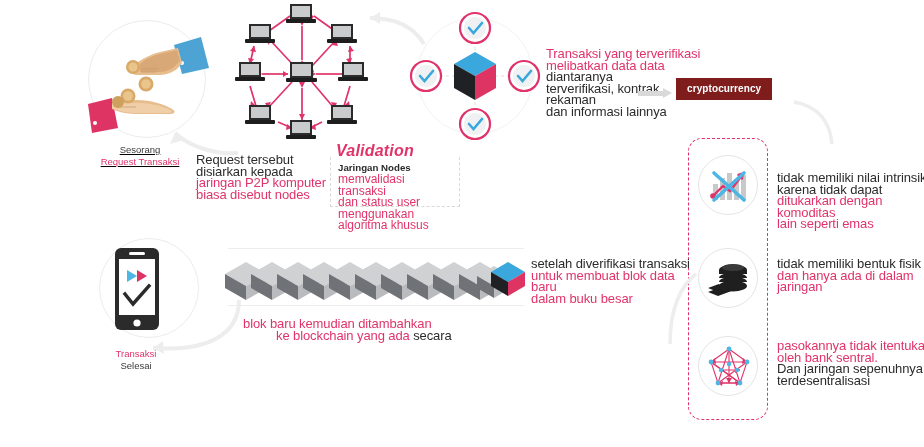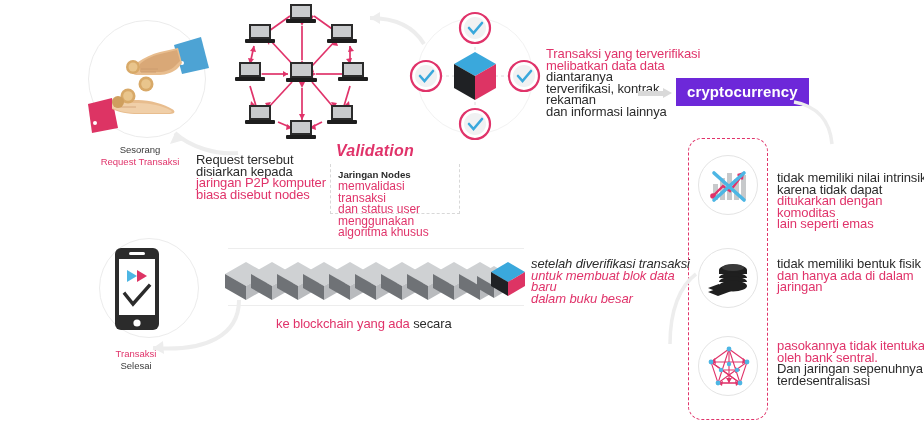--- a/index.html
+++ b/index.html
@@ -42,30 +42,29 @@
     font-weight: bold;
     font-style: italic;
     color: #e0336a;
     letter-spacing: 0.2px;
   }
   .val-box {
     border: 1px dashed #d8d8d8;
     border-top: none;
     padding: 5px 8px 6px 7px;
     box-sizing: border-box;
-    margin-top: 7px;
   }
   .val-box .l1 { color: #2b2b2b; font-weight: bold; font-size: 9.7px; display:block; line-height:12px;}
   .val-box .l2 { color: #e0336a; font-size: 12px; display:block; line-height:11.6px;}
 
   
   .crypto-pill {
-    background: #6d28d9;
+    background: #7f1d1d;
     color: #ffffff;
-    font-size: 15px;
+    font-size: 10px;
     font-weight: bold;
     padding: 5px 11px 6px 11px;
     letter-spacing: 0.1px;
     white-space: nowrap;
   }
   .gray-arrow-h {
     height: 5px;
     background: #d9d9d9;
     position: relative;
   }
@@ -141,21 +140,21 @@
         <ellipse cx="55" cy="55" rx="7" ry="7" fill="#d8a968"></ellipse>
         <ellipse cx="55" cy="55" rx="4.5" ry="4.5" fill="#e9c58c"></ellipse>
         <ellipse cx="68" cy="72" rx="7.5" ry="7.5" fill="#d8a968"></ellipse>
         <ellipse cx="68" cy="72" rx="4.8" ry="4.8" fill="#e9c58c"></ellipse>
         <ellipse cx="50" cy="84" rx="7.5" ry="7.5" fill="#d8a968"></ellipse>
         <ellipse cx="50" cy="84" rx="4.8" ry="4.8" fill="#e9c58c"></ellipse>
         <ellipse cx="40" cy="90" rx="6" ry="6" fill="#cf9f5e"></ellipse>
       </g>
     </svg>
   </div>
-  <div class="abs caption" style="left:78px; top:144px; width:124px;">
+  <div class="abs caption" style="left:78px; top:144px; width:124px;text-decoration:underline;">
     <span class="dark">Sesorang</span>
     <span class="pink">Request Transaksi</span>
   </div>
 
   <div class="abs" style="left:150px; top:105px; width:90px; height:55px;">
     <svg width="90" height="55" viewBox="0 0 90 55">
       <path d="M88 48 C66 50 40 42 25 28" stroke="#ededed" stroke-width="4" fill="none"></path>
       <path d="M25 28 L20 39 L34 35 Z" fill="#ededed"></path>
     </svg>
   </div>
@@ -498,27 +497,28 @@
       </g>
 
       <g>
         <polygon points="280,14 297,24 280,34 263,24" fill="#3aa8dc"></polygon>
         <polygon points="263,24 280,34 280,48 263,38" fill="#1f2124"></polygon>
         <polygon points="297,24 297,38 280,48 280,34" fill="#dd3464"></polygon>
       </g>
     </svg>
   </div>
 
-  <div class="abs txt" style="left:531px; top:258px; width:170px;font-style:italic;">
+  <div class="abs txt" style="left:531px; top:258px; width:170px;">
     <span class="dark">setelah diverifikasi transaksi</span>
     <span class="pink">untuk membuat blok data baru</span>
     <span class="pink">dalam buku besar</span>
   </div>
 
   <div class="abs txt" style="left:243px; top:318px; width:210px;">
+    <span class="pink">blok baru kemudian ditambahkan</span>
     <span style="display:block;margin-left:33px;">
       <span class="inl pink">ke blockchain yang ada </span><span class="inl" style="display:inline;color:#2b2b2b;">secara</span>
     </span>
   </div>
 
   <div class="abs" style="left:135px; top:296px; width:110px; height:68px;">
     <svg width="110" height="68" viewBox="0 0 110 68">
       <path d="M104 4 C104 40 70 56 18 52" stroke="#ededed" stroke-width="4" fill="none"></path>
       <path d="M18 52 L28 45 L29 58 Z" fill="#ededed"></path>
     </svg>

